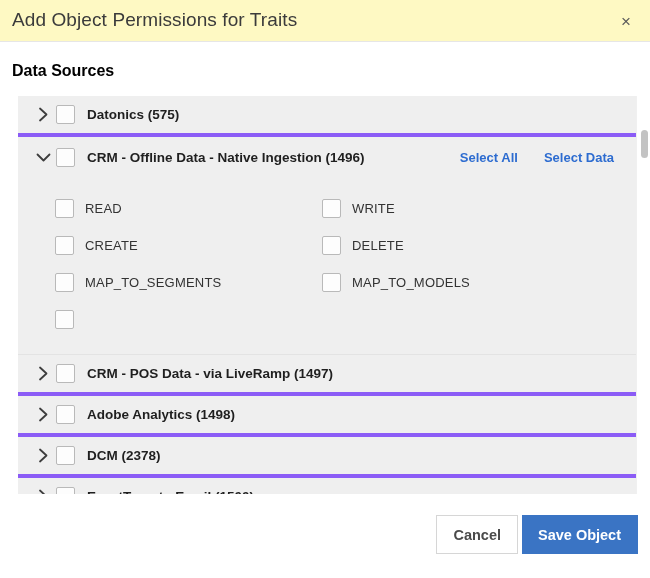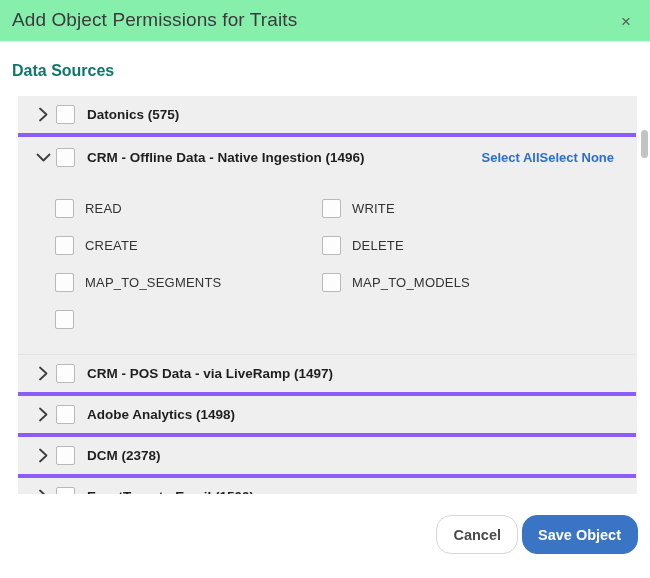--- a/index.html
+++ b/index.html
@@ -15,21 +15,21 @@
     overflow: hidden;
     position: relative;
   }
 
   
   .titlebar {
     position: absolute;
     left: 0; top: 0;
     width: 650px;
     height: 42px;
-    background: #86efac;
+    background: #fef9c3;
     border-bottom: 1px solid #e6e6e6;
     box-sizing: border-box;
   }
   .dialog-title {
     position: absolute;
     left: 12px;
     top: 9px;
     font-size: 19px;
     font-weight: 400;
     color: #3b3b3b;
@@ -55,21 +55,21 @@
     font-family: "Liberation Sans", sans-serif;
   }
 
   
   .section-heading {
     position: absolute;
     left: 12px;
     top: 62px;
     font-size: 16px;
     font-weight: bold;
-    color: #0f766e;
+    color: #000000;
   }
 
   
   .list-wrap {
     position: absolute;
     left: 18px;
     top: 96px;
     width: 624px;
     height: 398px;
     background: #efefef;
@@ -118,20 +118,21 @@
     margin-left: 12px;
     font-size: 13.5px;
     font-weight: bold;
     color: #1f1f1f;
     white-space: nowrap;
   }
   .row-actions {
     margin-left: auto;
     margin-right: 28px;
     display: flex;
+    gap: 26px;
   }
   .link-btn {
     font-size: 13px;
     font-weight: bold;
     color: #2d6cd0;
     cursor: pointer;
     white-space: nowrap;
   }
 
   
@@ -191,21 +192,21 @@
     left: 0;
     bottom: 0;
     width: 650px;
     height: 84px;
     background: #ffffff;
   }
   .btn {
     position: absolute;
     top: 21px;
     height: 39px;
-    border-radius: 15px;
+    border-radius: 0;
     font-size: 14.5px;
     font-weight: bold;
     font-family: "Liberation Sans", sans-serif;
     cursor: pointer;
     display: flex;
     align-items: center;
     justify-content: center;
     box-sizing: border-box;
     padding: 0 16px;
   }
@@ -249,21 +250,21 @@
       <div class="ds-row expanded-head">  
         <span class="chev">
           <svg width="15" height="11" viewBox="0 0 15 11" fill="none" xmlns="http://www.w3.org/2000/svg">
             <path d="M1.5 2.5L7.5 8.5L13.5 2.5" stroke="currentColor" stroke-width="1.8" stroke-linecap="round" stroke-linejoin="round"></path>
           </svg>
         </span>  
         <span class="cbx"></span>  
         <span class="ds-label">CRM - Offline Data - Native Ingestion (1496)</span>  
         <span class="row-actions">    
           <span class="link-btn">Select All</span>    
-          <span class="link-btn">Select None</span>  
+          <span class="link-btn">Select Data</span>  
         </span>
       </div>
       <div class="perm-panel">
         <div class="perm-row">  
           <span class="perm-item col1">    
             <span class="cbx"></span>    
             <span class="perm-label">READ</span>  
           </span>  
           <span class="perm-item col2">    
             <span class="cbx"></span>    

